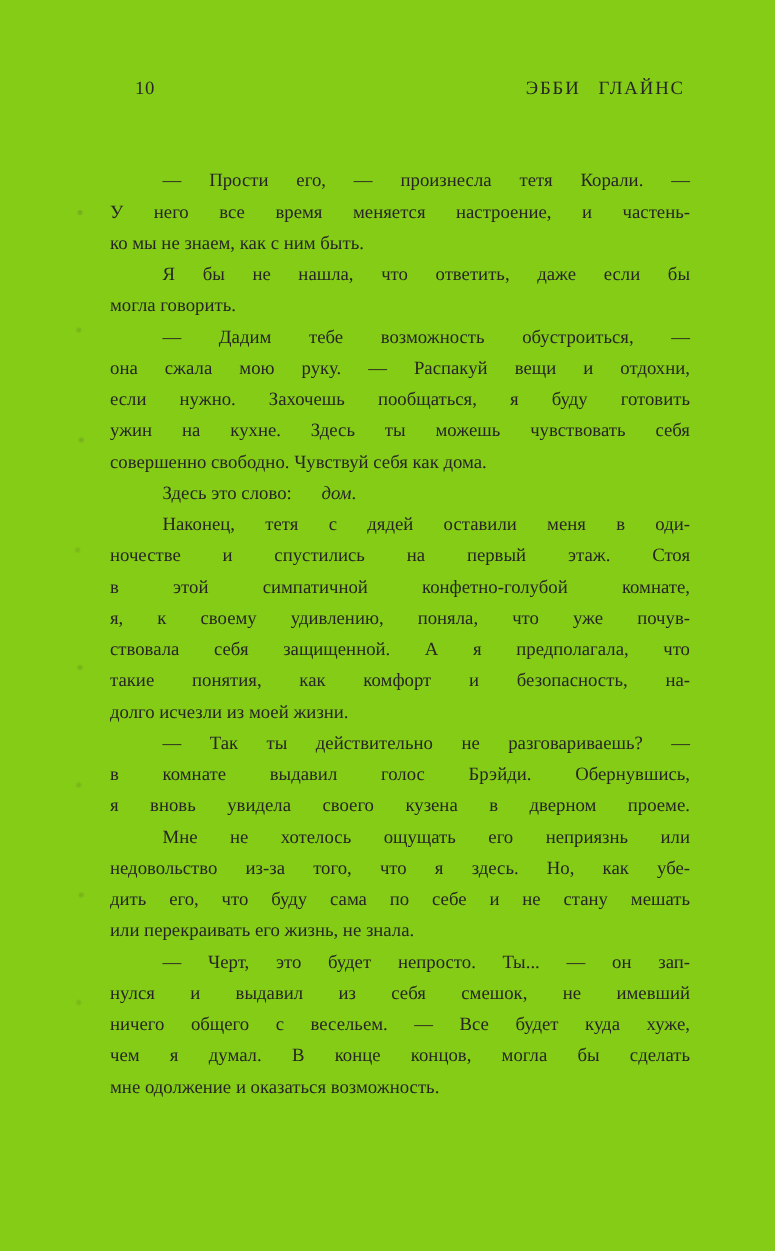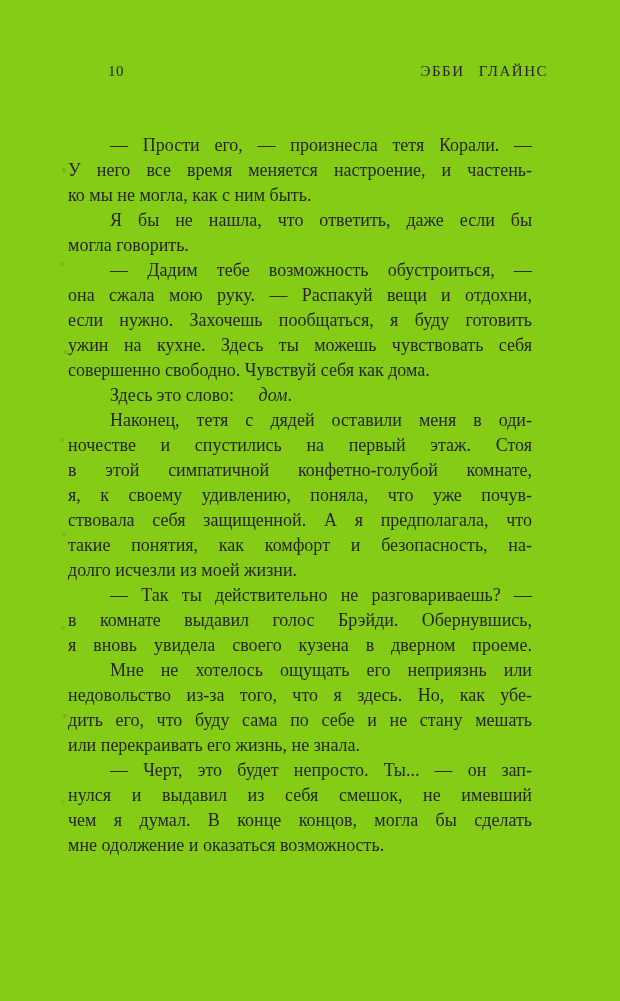--- a/index.html
+++ b/index.html
@@ -53,23 +53,23 @@
     left: 0;
     right: 0;
     top: 0;
     text-align: right;
     letter-spacing: 1.5px;
     word-spacing: 9px;
   }
   .body-text {
     position: absolute;
     top: 133px;
-    left: 68px;
+    left: 88px;
     width: 464px;
-    font-size: 18px;
+    font-size: 15px;
   }
   .line {
     height: 25px;
     line-height: 25px;
     white-space: normal;
     text-align: left;
   }
   .line.just {
     text-align: justify;
     text-align-last: justify;
@@ -89,21 +89,21 @@
   <div class="speckles"></div>
 
   <div class="header">
     <span class="page-number">10</span>
     <span class="running-title">ЭББИ ГЛАЙНС</span>
   </div>
 
   <div class="body-text">
       <div class="line ind just"><span>— Прости его, — произнесла тетя Корали. —</span></div>
       <div class="line just"><span>У него все время меняется настроение, и частень-</span></div>
-      <div class="line"><span>ко мы не могла, как с ним быть.</span></div>
+      <div class="line"><span>ко мы не знаем, как с ним быть.</span></div>
       <div class="line ind just"><span>Я бы не нашла, что ответить, даже если бы</span></div>
       <div class="line"><span>могла говорить.</span></div>
       <div class="line ind just"><span>— Дадим тебе возможность обустроиться, —</span></div>
       <div class="line just"><span>она сжала мою руку. — Распакуй вещи и отдохни,</span></div>
       <div class="line just"><span>если нужно. Захочешь пообщаться, я буду готовить</span></div>
       <div class="line just"><span>ужин на кухне. Здесь ты можешь чувствовать себя</span></div>
       <div class="line"><span>совершенно свободно. Чувствуй себя как дома.</span></div>
       <div class="line ind"><span>Здесь это слово: </span><span class="it">дом</span><span>.</span></div>
       <div class="line ind just"><span>Наконец, тетя с дядей оставили меня в оди-</span></div>
       <div class="line just"><span>ночестве и спустились на первый этаж. Стоя</span></div>
@@ -114,16 +114,17 @@
       <div class="line"><span>долго исчезли из моей жизни.</span></div>
       <div class="line ind just"><span>— Так ты действительно не разговариваешь? —</span></div>
       <div class="line just"><span>в комнате выдавил голос Брэйди. Обернувшись,</span></div>
       <div class="line just"><span>я вновь увидела своего кузена в дверном проеме.</span></div>
       <div class="line ind just"><span>Мне не хотелось ощущать его неприязнь или</span></div>
       <div class="line just"><span>недовольство из-за того, что я здесь. Но, как убе-</span></div>
       <div class="line just"><span>дить его, что буду сама по себе и не стану мешать</span></div>
       <div class="line"><span>или перекраивать его жизнь, не знала.</span></div>
       <div class="line ind just"><span>— Черт, это будет непросто. Ты... — он зап-</span></div>
       <div class="line just"><span>нулся и выдавил из себя смешок, не имевший</span></div>
+      <div class="line just"><span>ничего общего с весельем. — Все будет куда хуже,</span></div>
       <div class="line just"><span>чем я думал. В конце концов, могла бы сделать</span></div>
       <div class="line"><span>мне одолжение и оказаться возможность.</span></div>
     </div>
 </div>
 
 </body></html>

